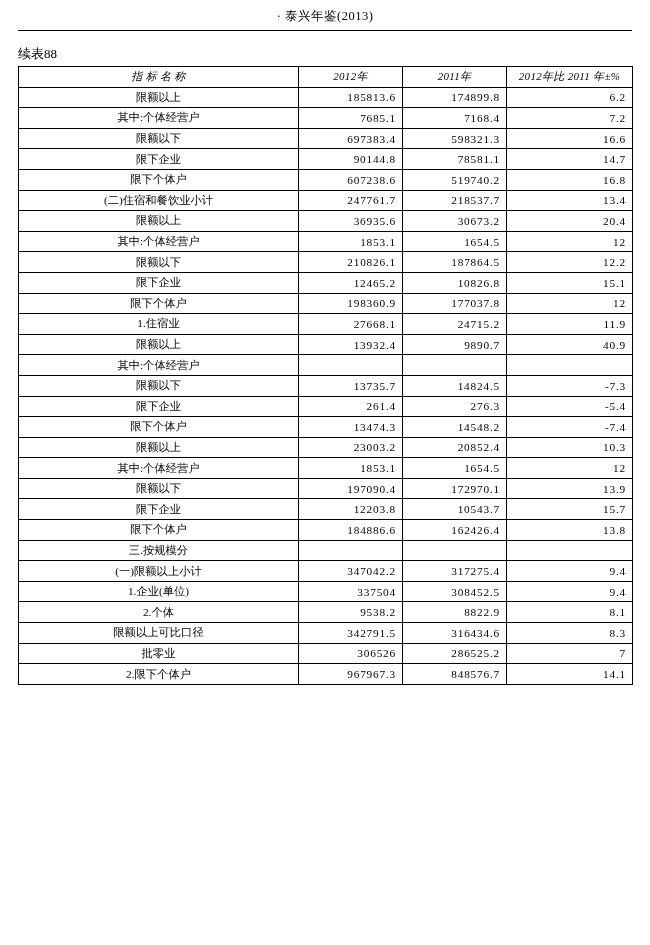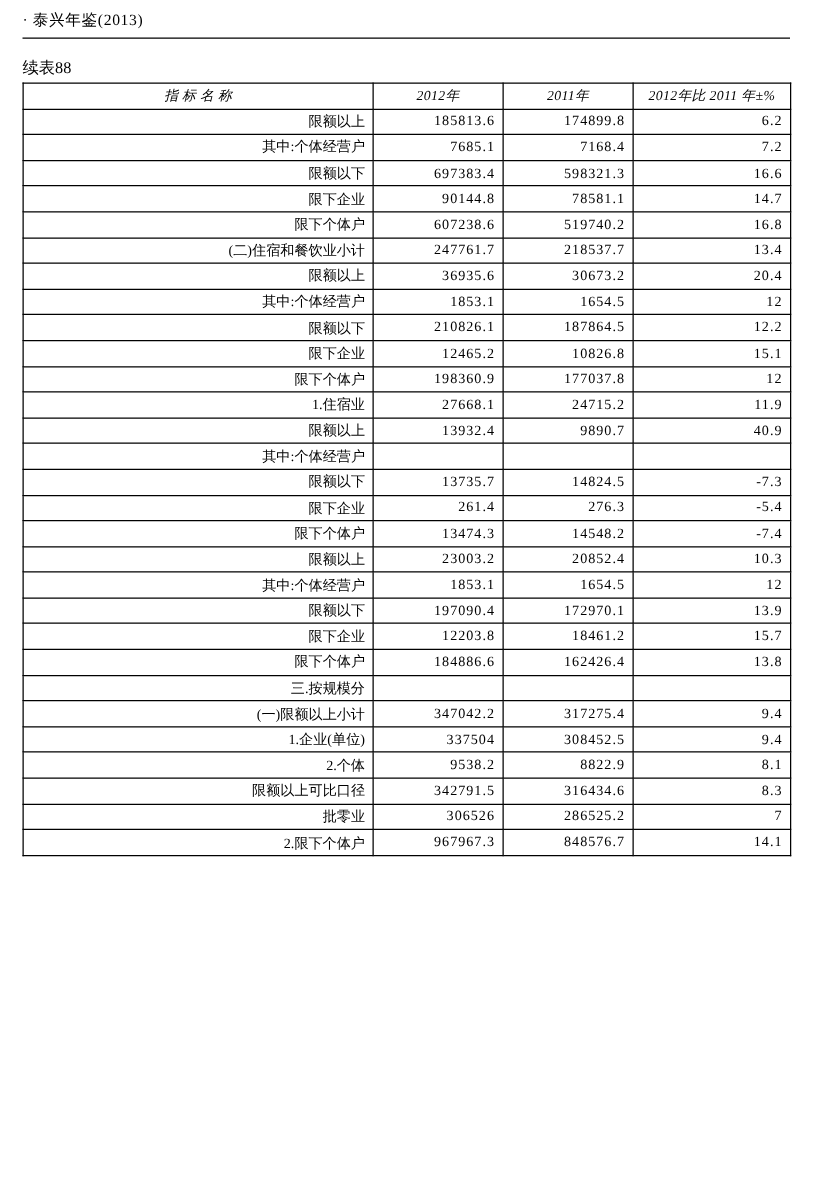--- a/index.html
+++ b/index.html
@@ -20,20 +20,21 @@
     box-sizing: border-box;
     padding: 0;
   }
   .header {
     position: absolute;
     top: 8px;
     left: 18px;
     right: 18px;
     font-size: 12.5px;
     letter-spacing: 0.5px;
+    text-align: center;
   }
   .header-rule {
     position: absolute;
     top: 30px;
     left: 18px;
     right: 18px;
     border-top: 1px solid #000;
     height: 0;
   }
   .cont-label {
@@ -71,21 +72,21 @@
   table.main thead th {
     text-align: center;
     font-size: 11px;
     letter-spacing: 0.3px;
     font-style: italic;
   }
   .th-ind {
     letter-spacing: 3.5px;
   }
   td.lbl {
-    text-align: right;
+    text-align: center;
     font-size: 11.3px;
   }
   td.num {
     text-align: right;
     font-family: "Liberation Serif", "DejaVu Serif", serif;
     font-size: 11.3px;
     letter-spacing: 0.8px;
   }
   .indent1 { padding-left: 14px; }
 </style>
@@ -234,21 +235,21 @@
           </tr>
           <tr>
             <td class="lbl">限额以下</td>
             <td class="num">197090.4</td>
             <td class="num">172970.1</td>
             <td class="num">13.9</td>
           </tr>
           <tr>
             <td class="lbl">限下企业</td>
             <td class="num">12203.8</td>
-            <td class="num">18461.2</td>
+            <td class="num">10543.7</td>
             <td class="num">15.7</td>
           </tr>
           <tr>
             <td class="lbl">限下个体户</td>
             <td class="num">184886.6</td>
             <td class="num">162426.4</td>
             <td class="num">13.8</td>
           </tr>
           <tr>
             <td class="lbl">三.按规模分</td>

